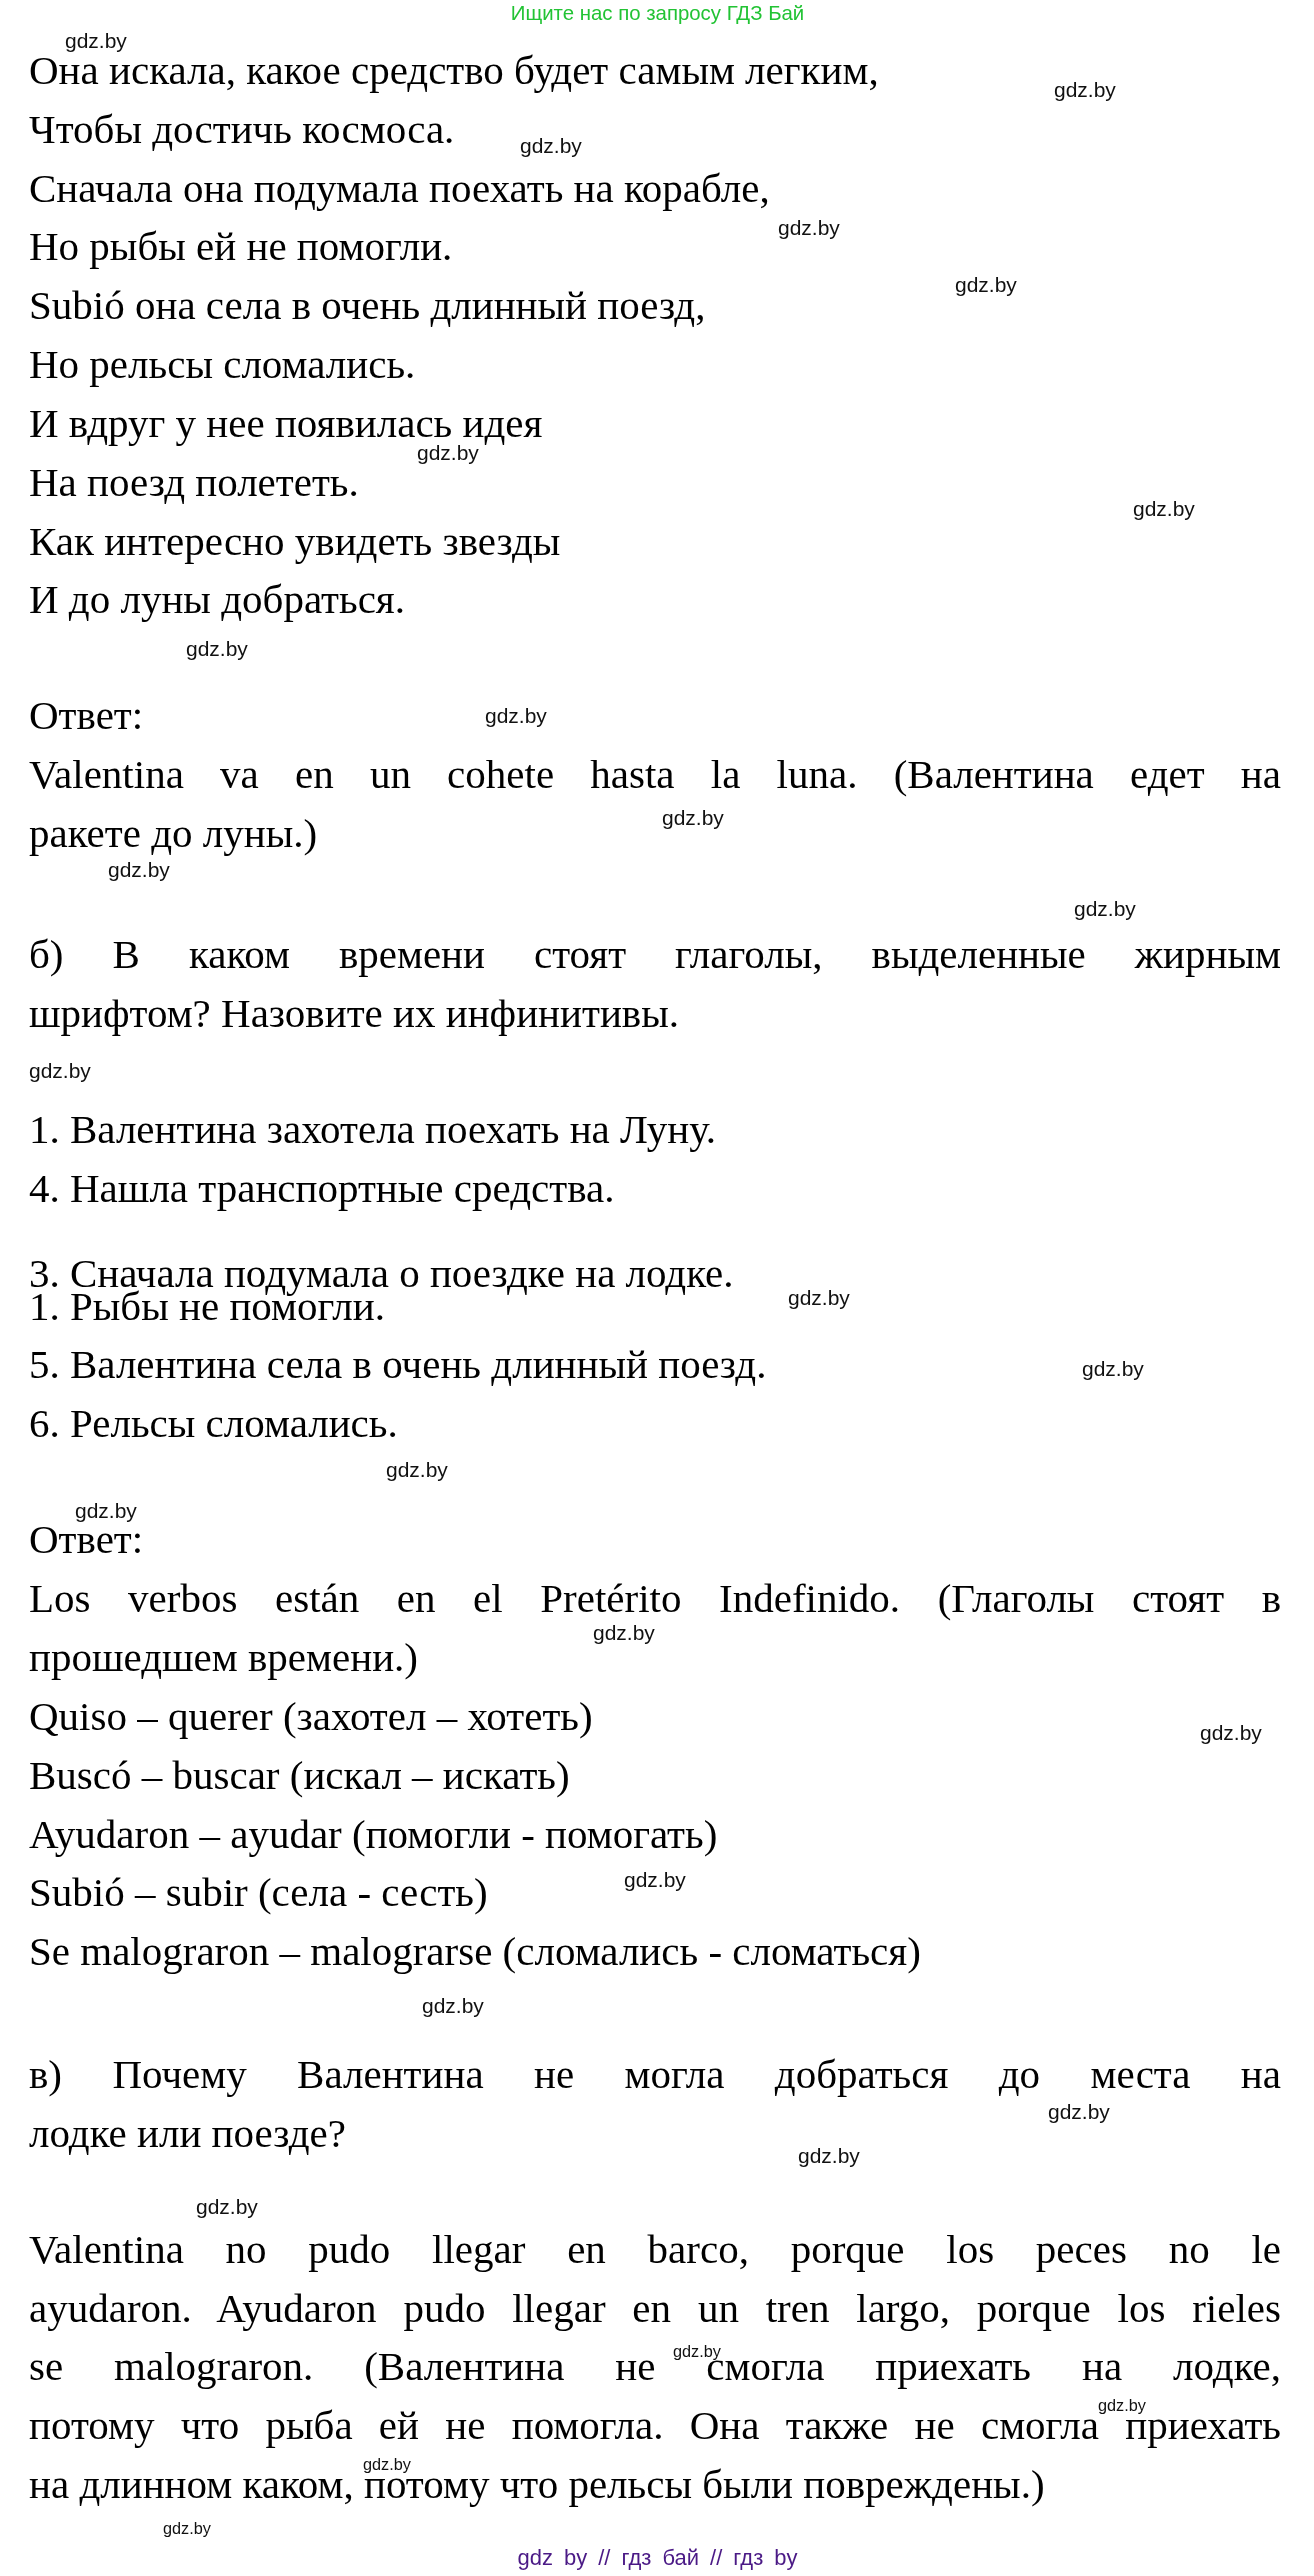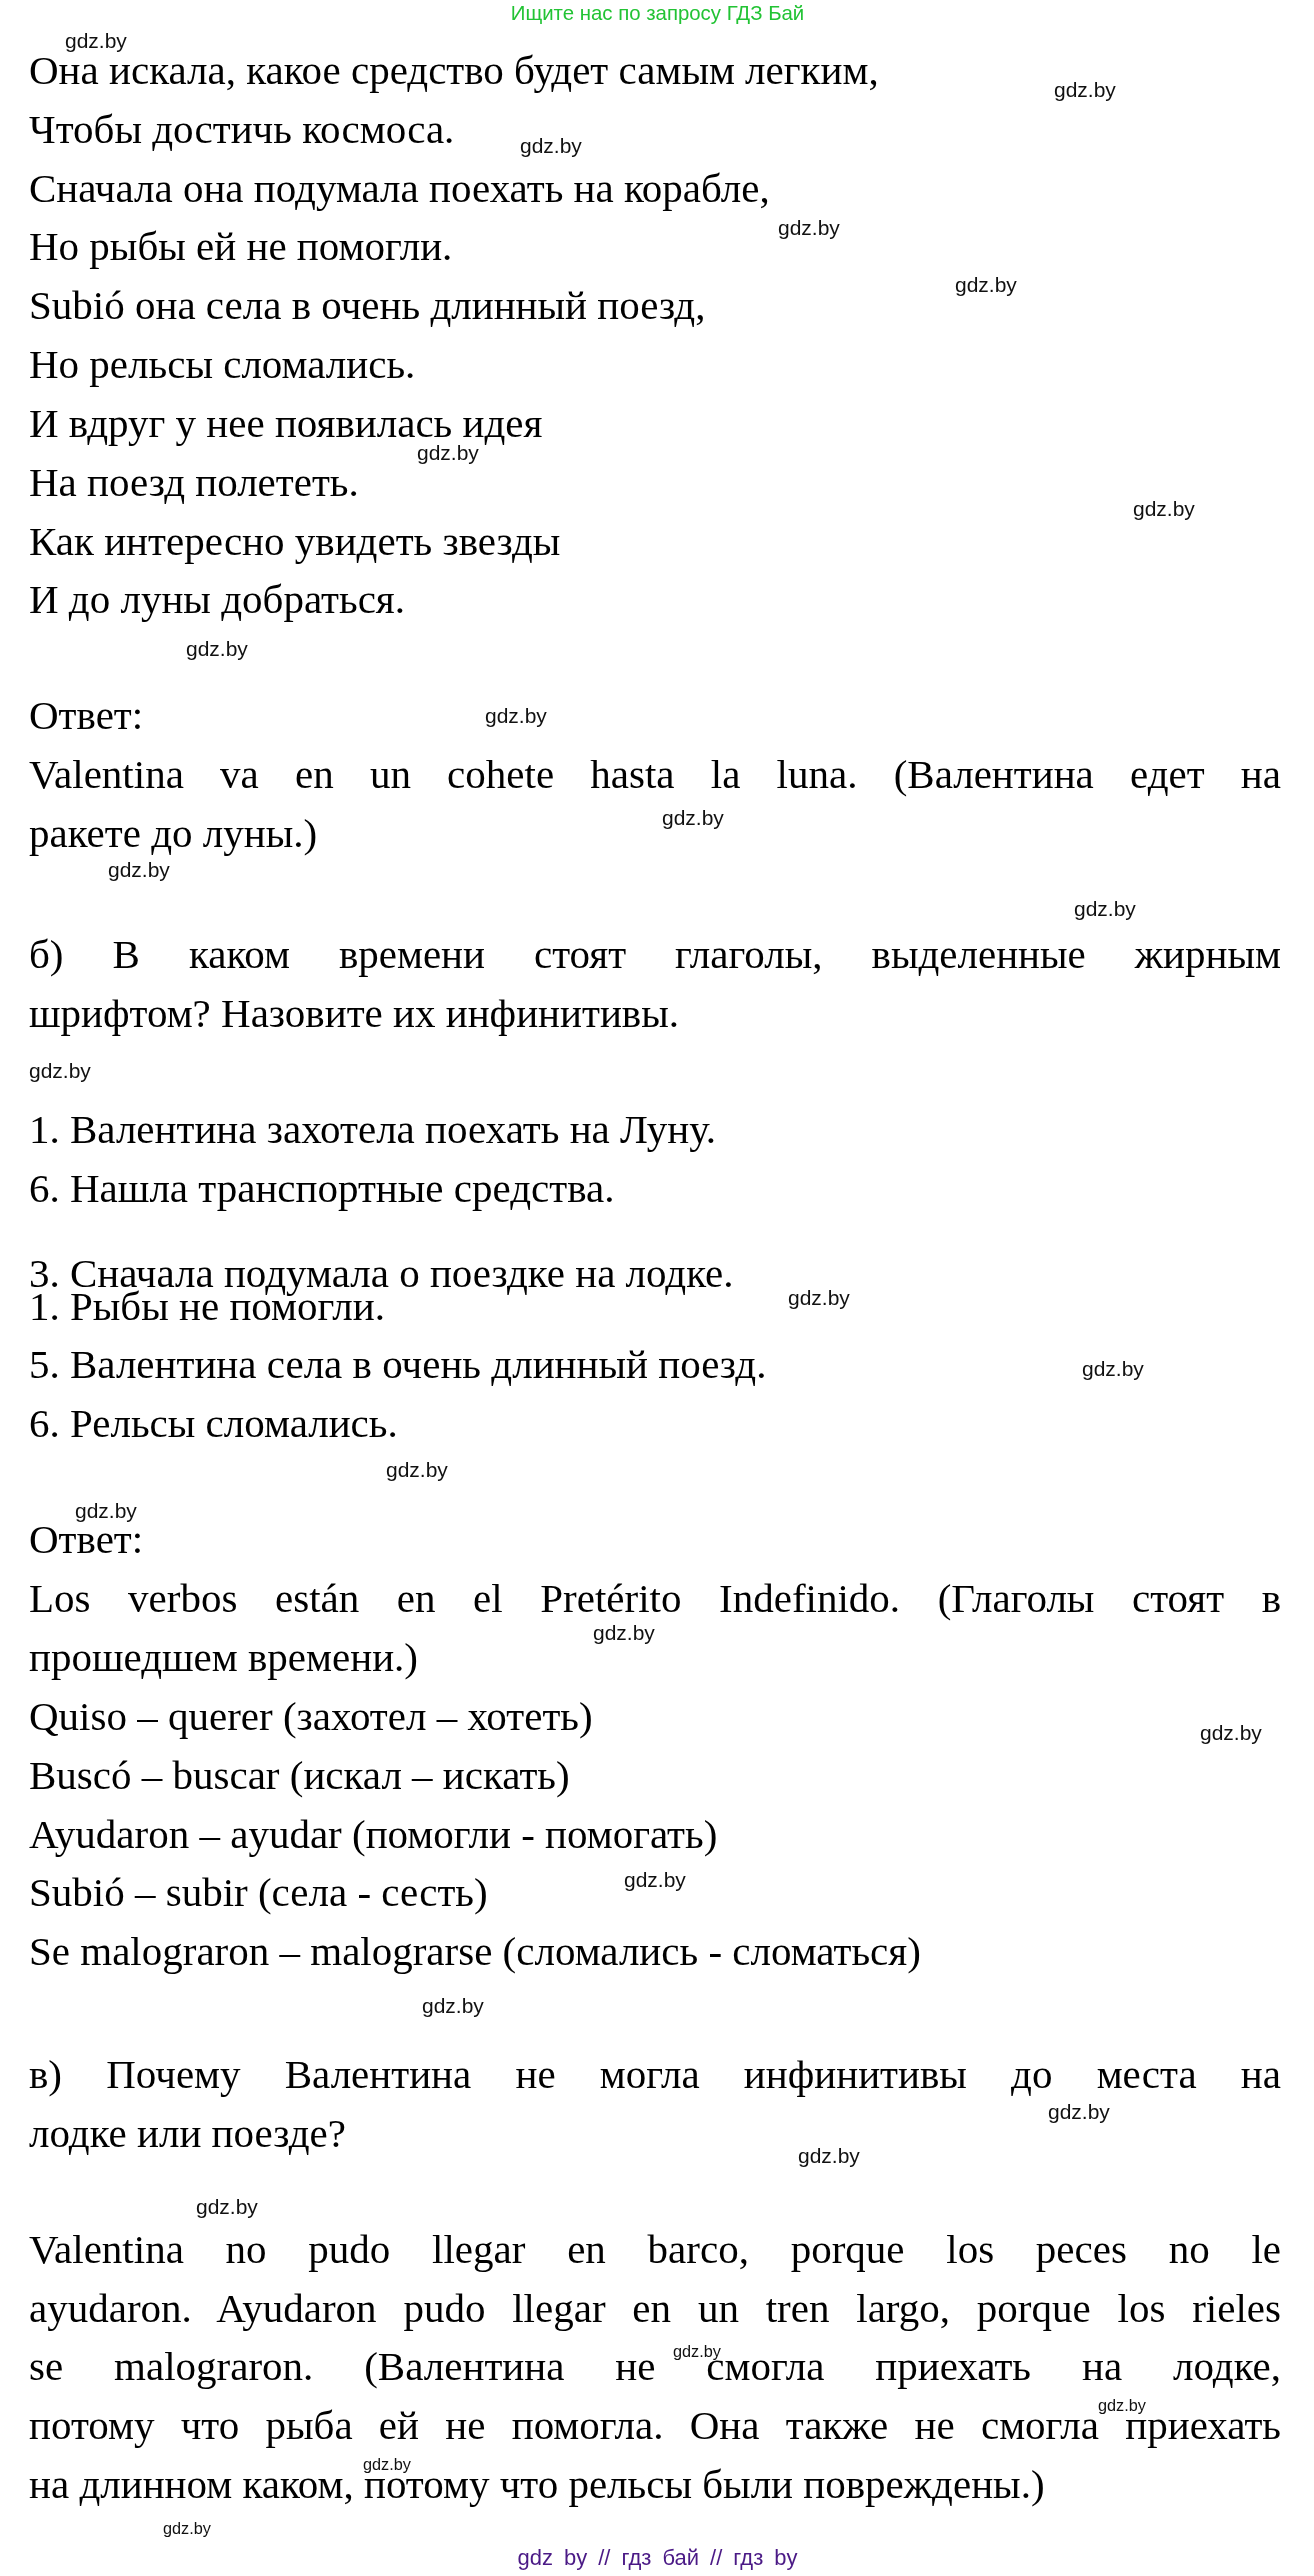--- a/index.html
+++ b/index.html
@@ -39,39 +39,39 @@
   <div class="line" style="top:686px">Ответ:</div>
   <div class="just" style="top:745px">Valentina va en un cohete hasta la luna. (Валентина едет на</div>
   <div class="line" style="top:804px">ракете до луны.)</div>
 </div>
 
 <div>
   <div class="just bold" style="top:925px">б) В каком времени стоят глаголы, выделенные жирным</div>
   <div class="line" style="top:984px"><span class="bold">шрифтом? Назовите их инфинитивы</span><span class="normal">.</span></div>
 
   <div class="line" style="top:1100px">1. Валентина захотела поехать на Луну.</div>
-  <div class="line" style="top:1159px">6. Нашла транспортные средства.</div>
+  <div class="line" style="top:1159px">4. Нашла транспортные средства.</div>
   <div class="line" style="top:1244px">3. Сначала подумала о поездке на лодке.</div>
   <div class="line" style="top:1277px">1. Рыбы не помогли.</div>
   <div class="line" style="top:1335px">5. Валентина села в очень длинный поезд.</div>
   <div class="line" style="top:1394px">6. Рельсы сломались.</div>
 
   <div class="line" style="top:1510px">Ответ:</div>
   <div class="just" style="top:1569px">Los verbos están en el Pretérito Indefinido. (Глаголы стоят в</div>
   <div class="line" style="top:1628px">прошедшем времени.)</div>
 
   <div class="line" style="top:1687px">Quiso – querer (захотел – хотеть)</div>
   <div class="line" style="top:1746px">Buscó – buscar (искал – искать)</div>
   <div class="line" style="top:1805px">Ayudaron – ayudar (помогли - помогать)</div>
   <div class="line" style="top:1863px">Subió – subir (села - сесть)</div>
   <div class="line" style="top:1922px">Se malograron – malograrse (сломались - сломаться)</div>
 </div>
 
 <div>
-  <div class="just bold" style="top:2045px">в) Почему Валентина не могла инфинитивы до места на</div>
+  <div class="just bold" style="top:2045px">в) Почему Валентина не могла добраться до места на</div>
   <div class="line bold" style="top:2104px">лодке или поезде?</div>
 
   <div class="just" style="top:2220px">Valentina no pudo llegar en barco, porque los peces no le</div>
   <div class="just" style="top:2279px">ayudaron. Ayudaron pudo llegar en un tren largo, porque los rieles</div>
   <div class="just" style="top:2337px">se malograron. (Валентина не смогла приехать на лодке,</div>
   <div class="just" style="top:2396px">потому что рыба ей не помогла. Она также не смогла приехать</div>
   <div class="line" style="top:2455px">на длинном каком, потому что рельсы были повреждены.)</div>
 </div>
 
 <div>

